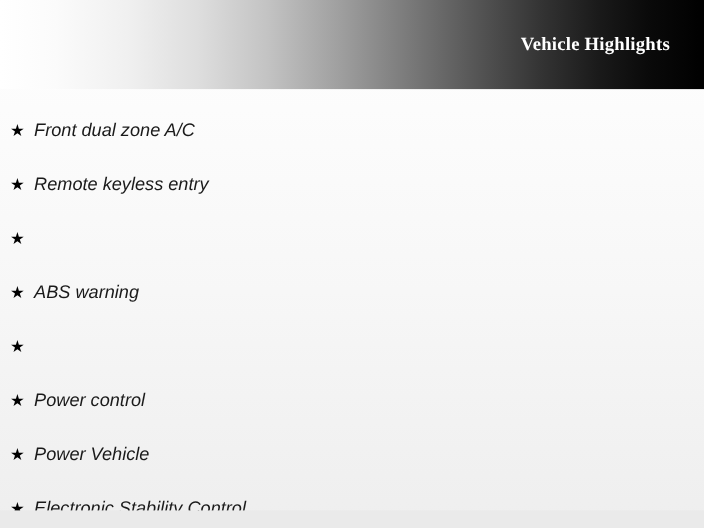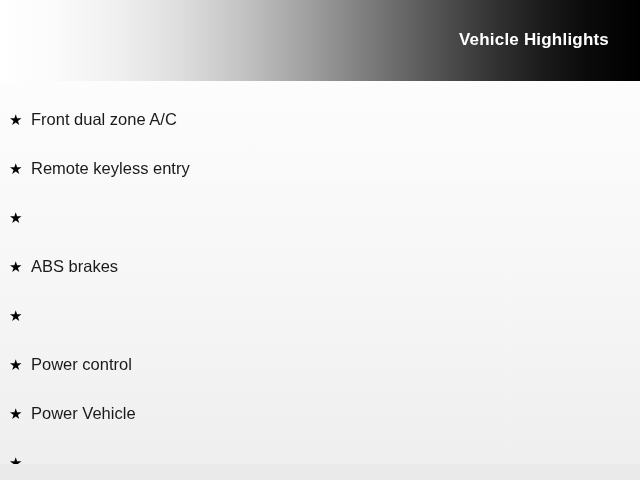--- a/index.html
+++ b/index.html
@@ -40,20 +40,21 @@
   }
   .header-title {
     position: absolute;
     right: 31px;
     top: 30px;
     color: #ffffff;
     font-size: 17px;
     font-weight: bold;
     letter-spacing: 0.2px;
     white-space: nowrap;
+    font-family: Liberation Serif, serif;
   }
   .content {
     position: absolute;
     left: 0;
     top: 81px;
     width: 640px;
     height: 399px;
     box-sizing: border-box;
     padding: 14px 0 0 0;
   }
@@ -74,20 +75,21 @@
     color: #000000;
     font-size: 15px;
     line-height: 1;
     text-align: left;
   }
   .bullet-text {
     color: #1a1a1a;
     font-size: 16.5px;
     line-height: 1.2;
     white-space: nowrap;
+    font-style: italic;
   }
   .footer-strip {
     position: absolute;
     left: 0;
     bottom: 0;
     width: 640px;
     height: 16px;
     background: #eaeaea;
   }
 </style>
@@ -112,39 +114,40 @@
         <span class="bullet-marker">★</span>
         <span class="bullet-text">Remote keyless entry</span>
       </li>
 
       <li class="bullet-item">
         <span class="bullet-marker">★</span>
       </li>
 
       <li class="bullet-item">
         <span class="bullet-marker">★</span>
-        <span class="bullet-text">ABS brakes</span>
+        <span class="bullet-text">ABS warning</span>
       </li>
 
       <li class="bullet-item">
         <span class="bullet-marker">★</span>
       </li>
 
       <li class="bullet-item">
         <span class="bullet-marker">★</span>
         <span class="bullet-text">Power control</span>
       </li>
 
       <li class="bullet-item">
         <span class="bullet-marker">★</span>
         <span class="bullet-text">Power Vehicle</span>
       </li>
 
       <li class="bullet-item">
         <span class="bullet-marker">★</span>
+        <span class="bullet-text">Electronic Stability Control</span>
       </li>
 
     </ul>
   </div>
 
   <div class="footer-strip"></div>
 
 </div>
 
 </body></html>

